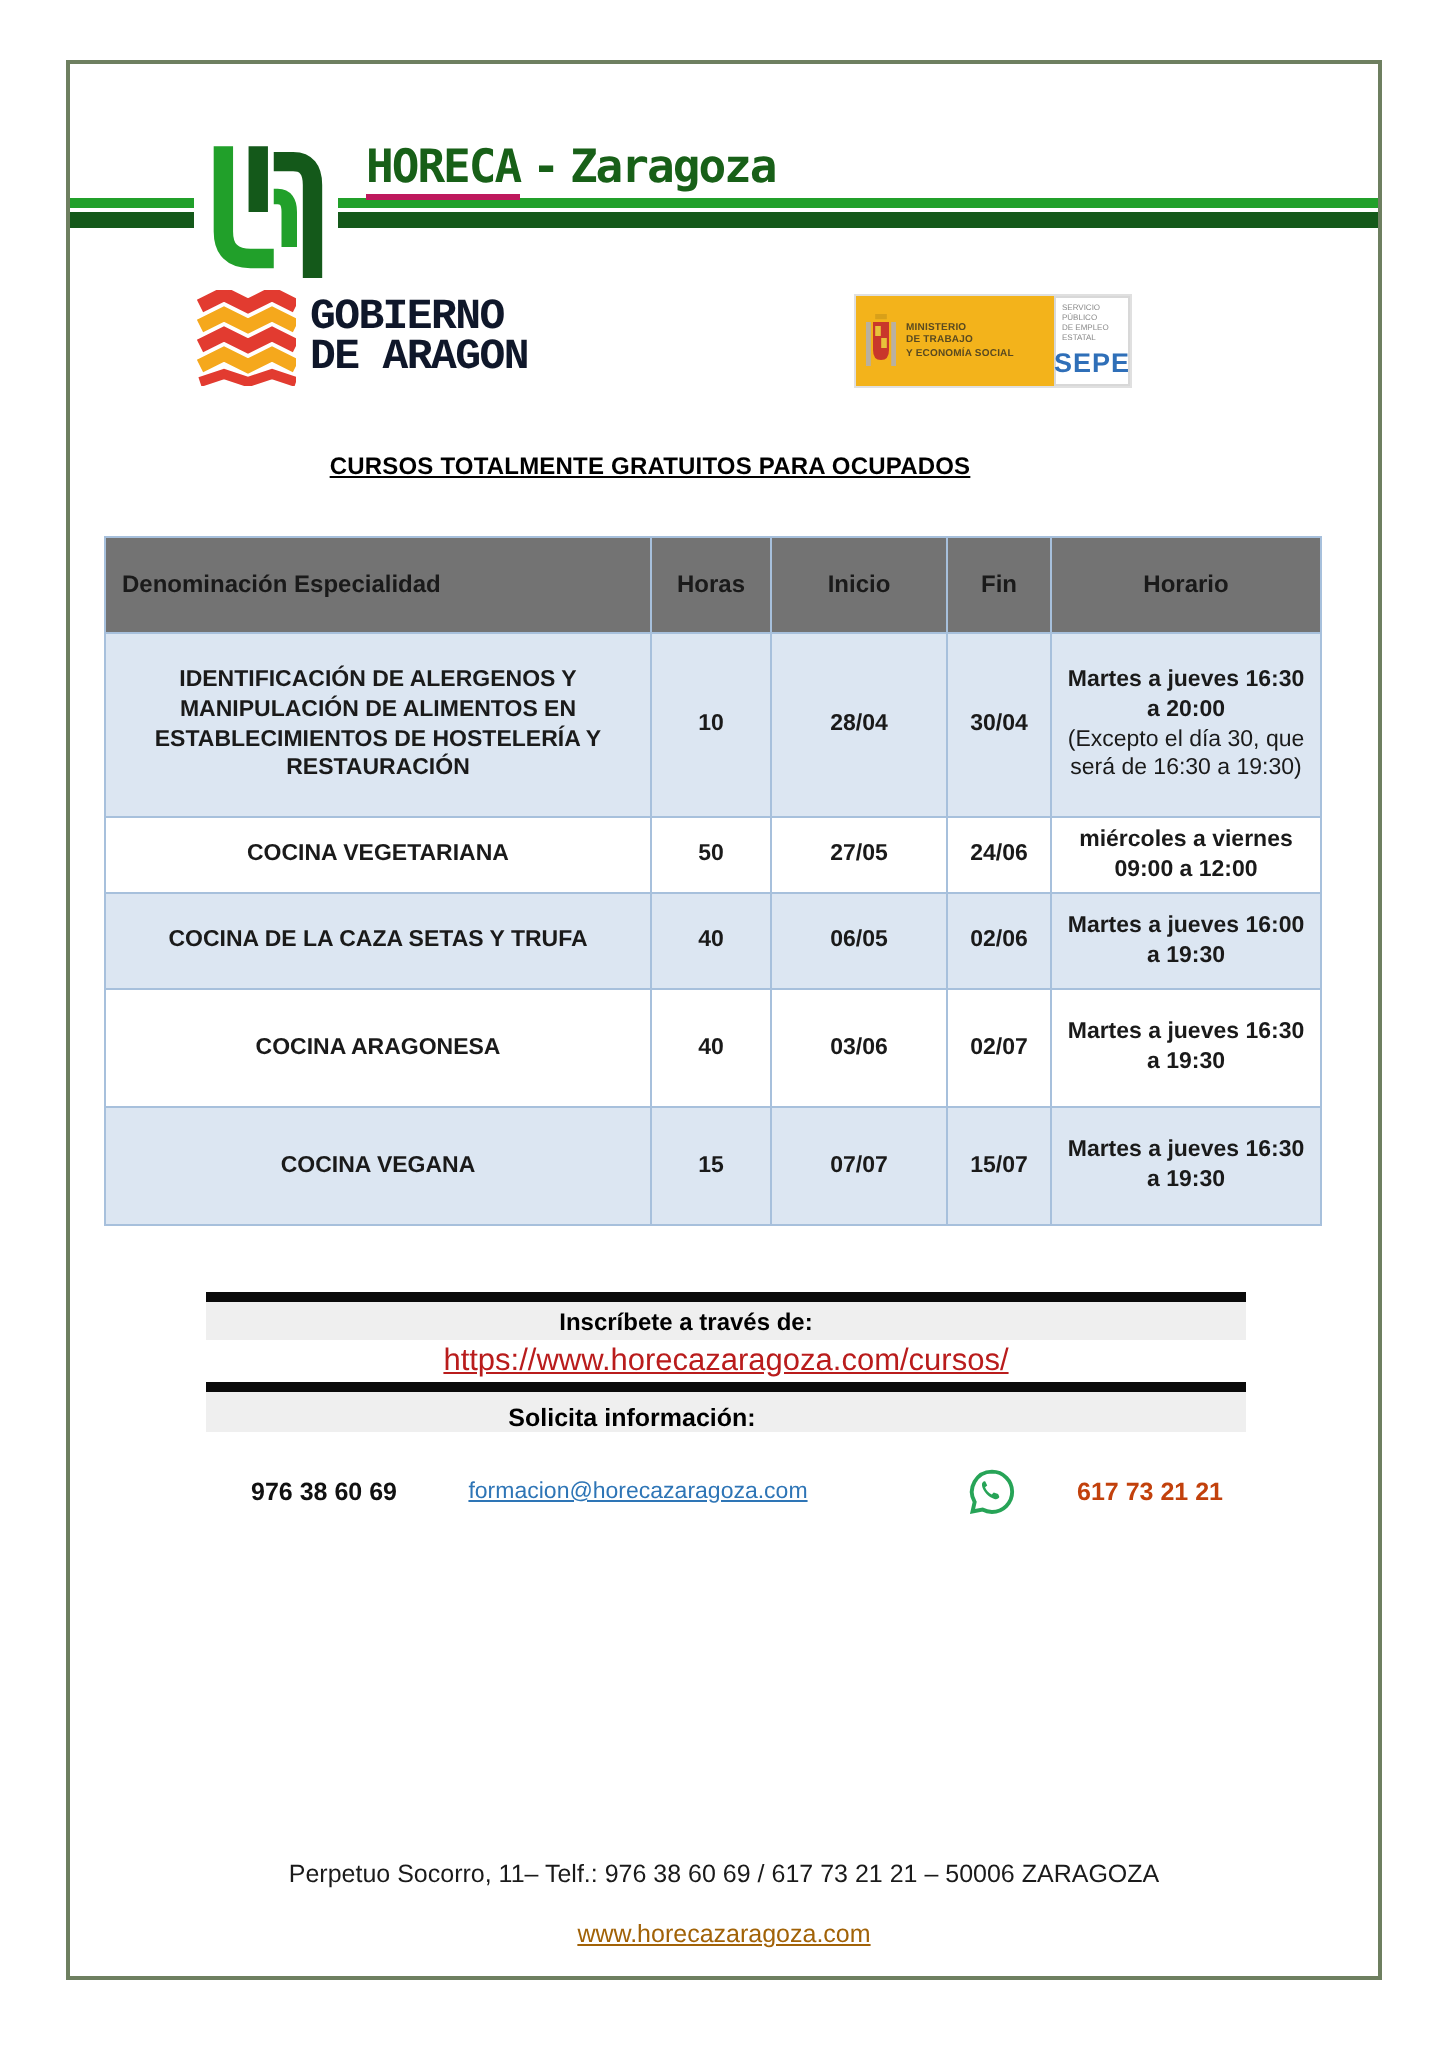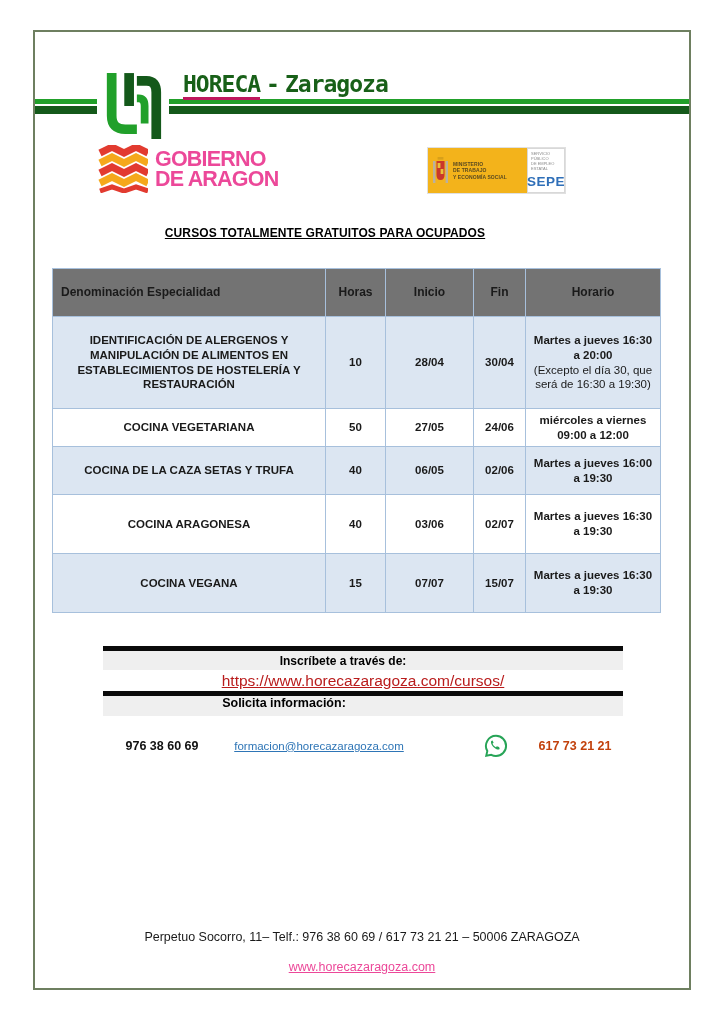--- a/index.html
+++ b/index.html
@@ -22,21 +22,21 @@
                 font-family:"DejaVu Sans Mono","Liberation Mono",monospace;
                 font-weight:bold; font-size:23px; color:#186018; letter-spacing:-1px; white-space:nowrap; }
   .brand-line .brand { border-bottom:3px solid #be185d; padding-bottom:0px; }
   .brand-line .sep { padding:0 6px; }
 
   .subtitle { position:absolute; left:150px; top:116px; z-index:3;
               font-weight:bold; font-size:17.5px; color:#15611c; letter-spacing:-0.4px; white-space:nowrap; }
 
   
   .aragon { position:absolute; left:98px; top:145px; display:flex; align-items:center; gap:7px; }
-  .aragon .txt { font-weight:bold; font-size:21.5px; color:#ec4899; line-height:0.95; letter-spacing:-0.8px; }
+  .aragon .txt { font-weight:bold; font-size:21.5px; color:#0f172a; line-height:0.95; letter-spacing:-0.8px;font-family:Liberation Mono, monospace; }
 
   
   .ministry { position:absolute; left:428px; top:148px; display:flex; height:45px;
               box-shadow:0 0 0 1px #e0e0e0; }
   .min-yellow { width:99px; background:#f3b31b; display:flex; align-items:center; gap:4px; padding:3px 4px; }
   .min-text { font-size:5px; font-weight:bold; color:#5a4a20; line-height:1.25; letter-spacing:0.1px; }
   .sepe-box { width:38px; background:#fff; border:1px solid #d8d8d8; display:flex; flex-direction:column;
               align-items:center; justify-content:center; padding:2px 1px; }
   .sepe-small { font-size:4px; color:#8a8a8a; line-height:1.2; text-align:left; width:100%; padding-left:2px; }
   .sepe-word { font-size:13.5px; color:#2f6fb8; font-weight:bold; letter-spacing:0.5px; margin-top:2px; }
@@ -61,36 +61,36 @@
   tr.row-4 td { height:59px; }
   .note { font-weight:normal; font-size:11.5px; display:block; }
 
   
   .inscribe { position:absolute; left:103px; top:646px; width:520px; }
   .bar { height:5px; background:#0a0a0a; }
   .band1 { height:19px; background:#efefef; display:flex; align-items:center; }
   .band1 span { display:block; width:480px; text-align:center; font-weight:bold; font-size:12px; color:#000; }
   .url-line { height:21px; display:flex; align-items:center; justify-content:center; }
   .url-line span { font-size:15.5px; color:#b91c1c; text-decoration:underline; cursor:pointer; }
-  .band2 { height:20px; background:#efefef; display:flex; align-items:flex-start; }
+  .band2 { height:20px; background:#efefef; display:flex; align-items:flex-end;padding-left:32px; }
   .band2 span { display:block; width:362px; text-align:center; font-weight:bold; font-size:12.5px; color:#000; }
   .contact { display:flex; align-items:center; padding-top:20px; height:40px; }
   .phone-left  { width:118px; text-align:center; font-weight:bold; font-size:12.5px; color:#111; }
   .emails { width:196px; text-align:center; font-size:11.5px; line-height:1.45; }
   .emails span { color:#2e75b6; text-decoration:underline; cursor:pointer; display:block; }
   .contact .gap { width:66px; }
   .wa { width:26px; height:26px; }
   .phone-right { width:96px; margin-left:18px; text-align:center; font-weight:bold; font-size:12.5px; color:#c2410c; }
 
   
   .address { position:absolute; left:0; top:930px; width:724px; text-align:center;
              font-size:12.5px; color:#1a1a1a; }
   .website { position:absolute; left:0; top:960px; width:724px; text-align:center;
              font-size:12.5px; }
-  .website span { color:#ec4899; text-decoration:underline; cursor:pointer; }
+  .website span { color:#a16207; text-decoration:underline; cursor:pointer; }
 </style>
 </head>
 <body>
 
 <div class="page">
   <div class="page-border"></div>
 
   <div class="rule-bright"></div>
   <div class="rule-dark"></div>
 

